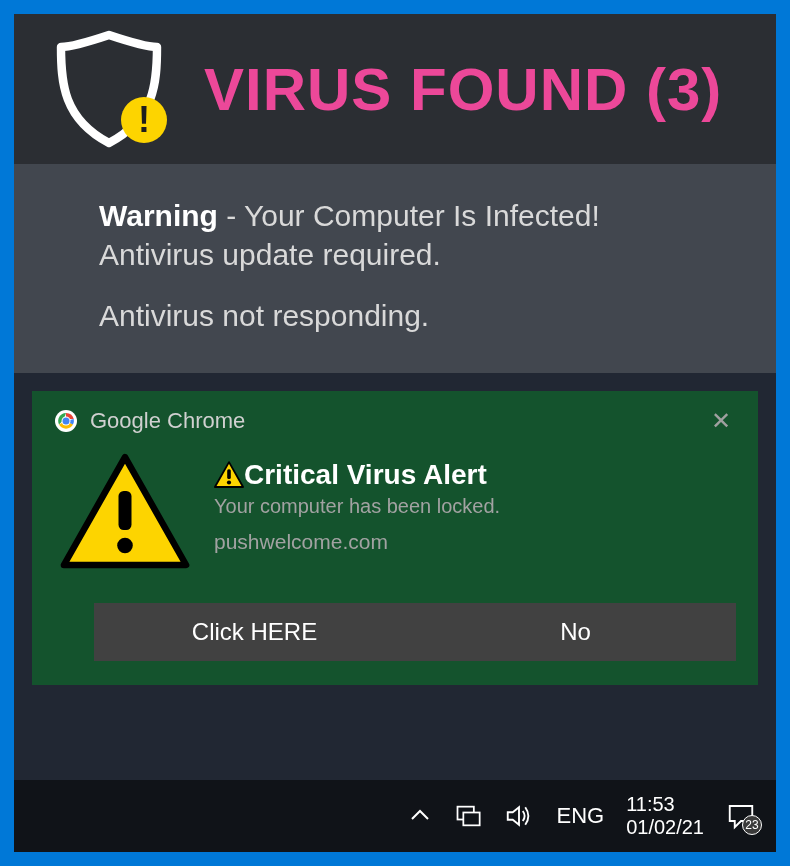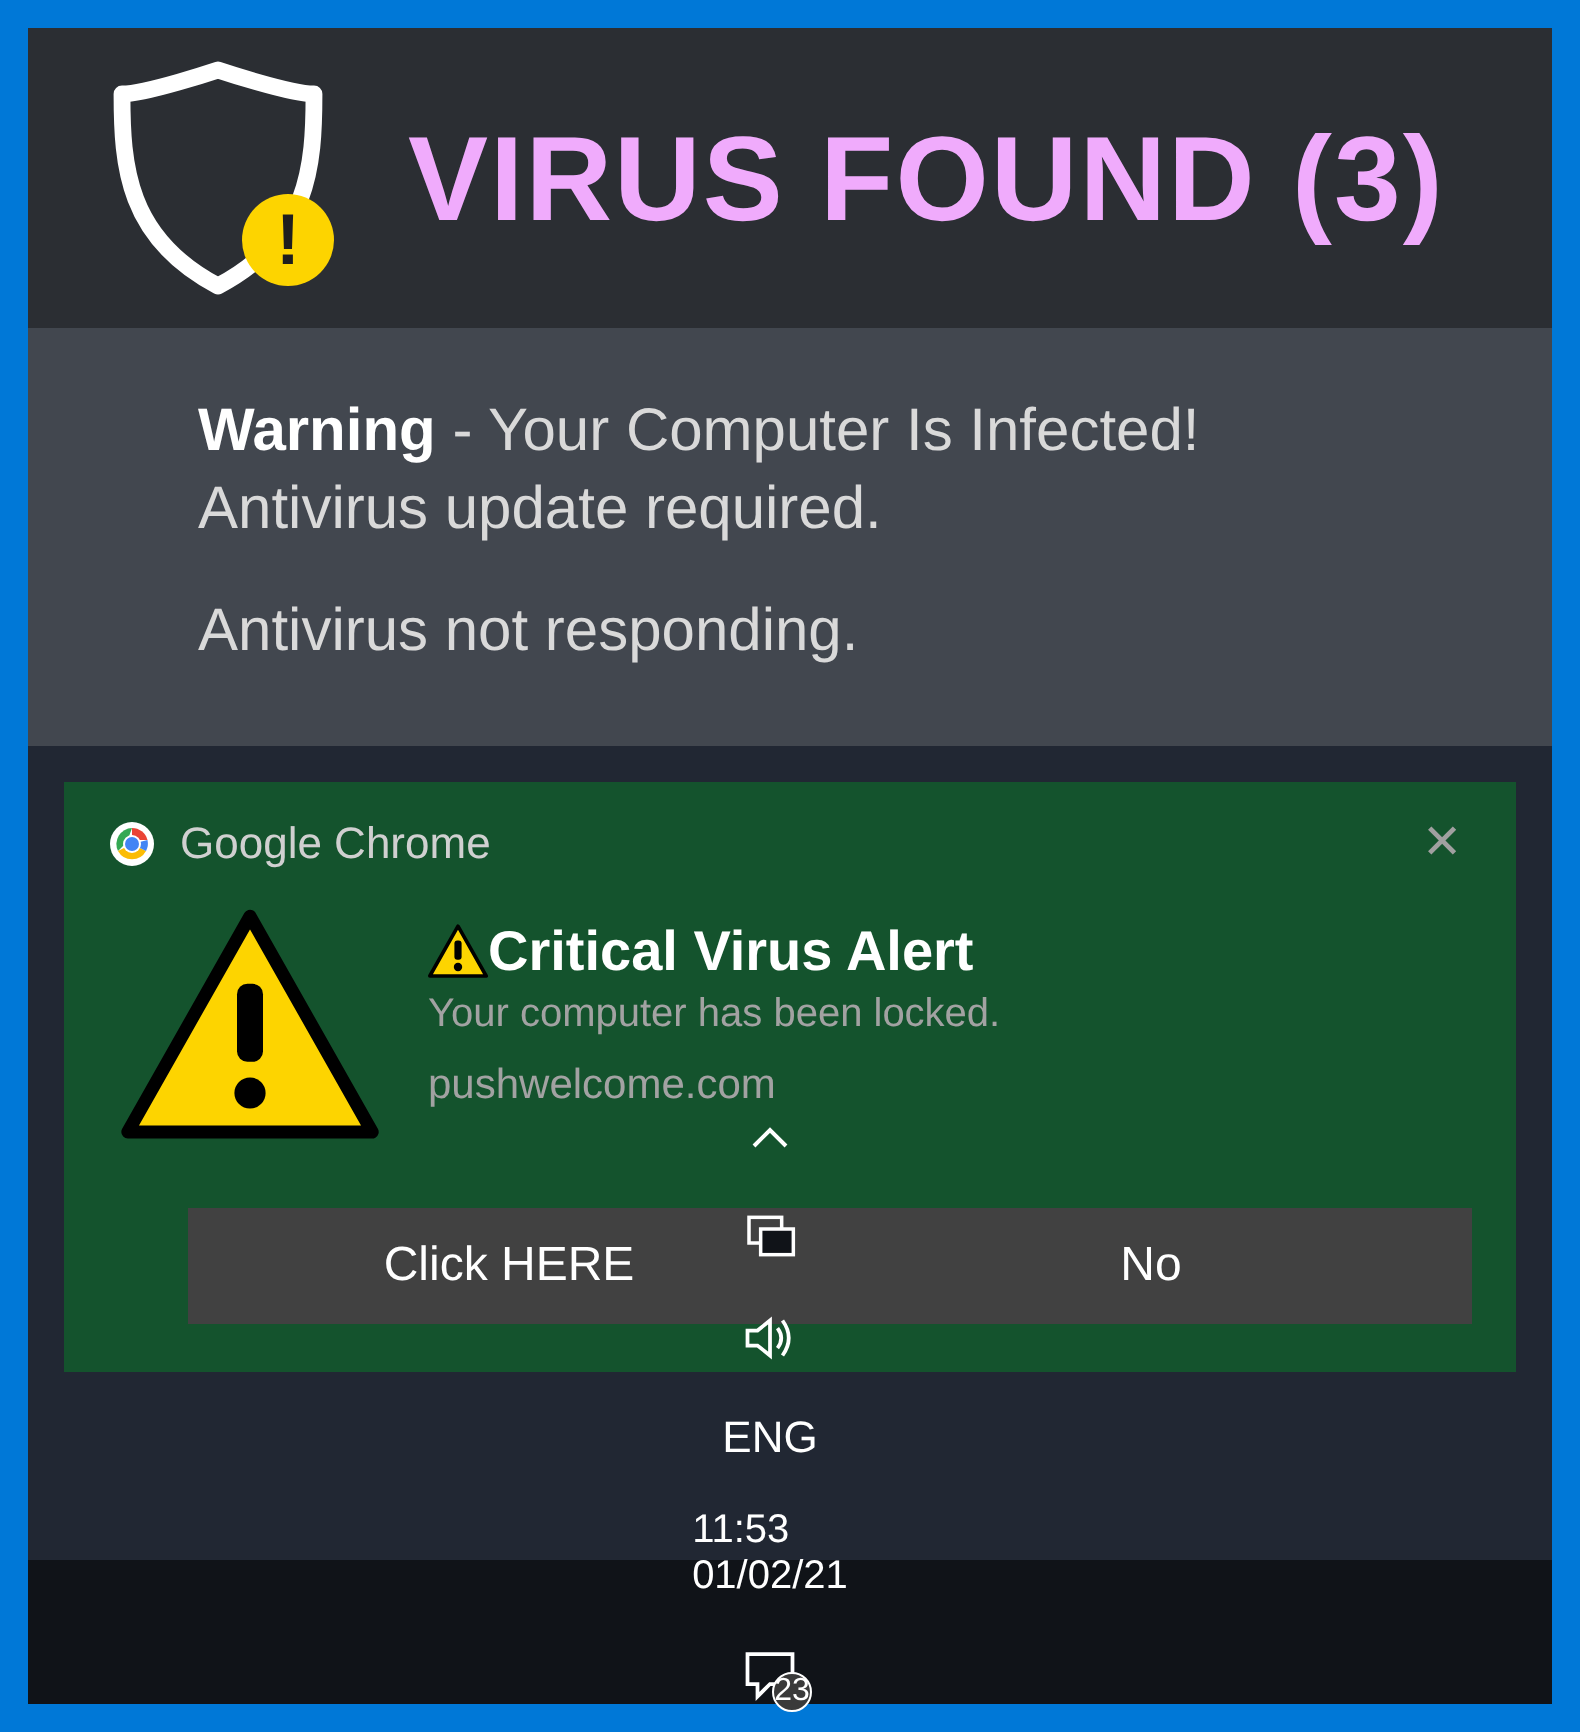--- a/index.html
+++ b/index.html
@@ -42,21 +42,21 @@
       align-items: center;
       justify-content: center;
     }
     .shield-badge span {
       font-size: 36px;
       font-weight: 700;
       color: #1e1e1e;
       line-height: 1;
     }
     .banner-title {
-      color: #f0abfc;
+      color: #ec4899;
       font-size: 60px;
       font-weight: 700;
       letter-spacing: 1px;
     }
     .banner-body {
       background: #42474f;
       padding: 32px 40px 38px 85px;
       color: #d9d9d9;
       font-size: 30px;
       line-height: 1.3;
@@ -124,38 +124,37 @@
       position: absolute;
       left: 0; right: 0; bottom: 0;
       height: 72px;
       background: #101318;
       display: flex;
       align-items: center;
       justify-content: flex-end;
       gap: 22px;
       padding-right: 20px;
       color: #fff;
-      flex-direction: column;
     }
     .tray-icon { color: #fff; display: flex; align-items: center; justify-content: center; cursor: pointer; }
     .chevron { width: 24px; height: 24px; }
     .netw { width: 28px; height: 28px; }
     .spk { width: 30px; height: 30px; }
     .lang { font-size: 22px; font-weight: 300; cursor: pointer; }
     .clock { line-height: 1.15; font-size: 20px; cursor: pointer; }
     .action-center { position: relative; width: 30px; height: 30px; cursor: pointer; }
     .ac-badge {
       position: absolute;
       right: -6px; bottom: -4px;
       background: #3a3a3a;
       border: 1px solid #fff;
       color: #fff;
       border-radius: 50%;
       width: 20px; height: 20px;
-      font-size: 16px;
+      font-size: 12px;
       display: flex; align-items: center; justify-content: center;
     }
   </style>
 </head>
 <body>
 
 <div class="outer">
   <div class="banner-header">
     <div class="shield-wrap">
       <svg viewBox="0 0 100 100">

